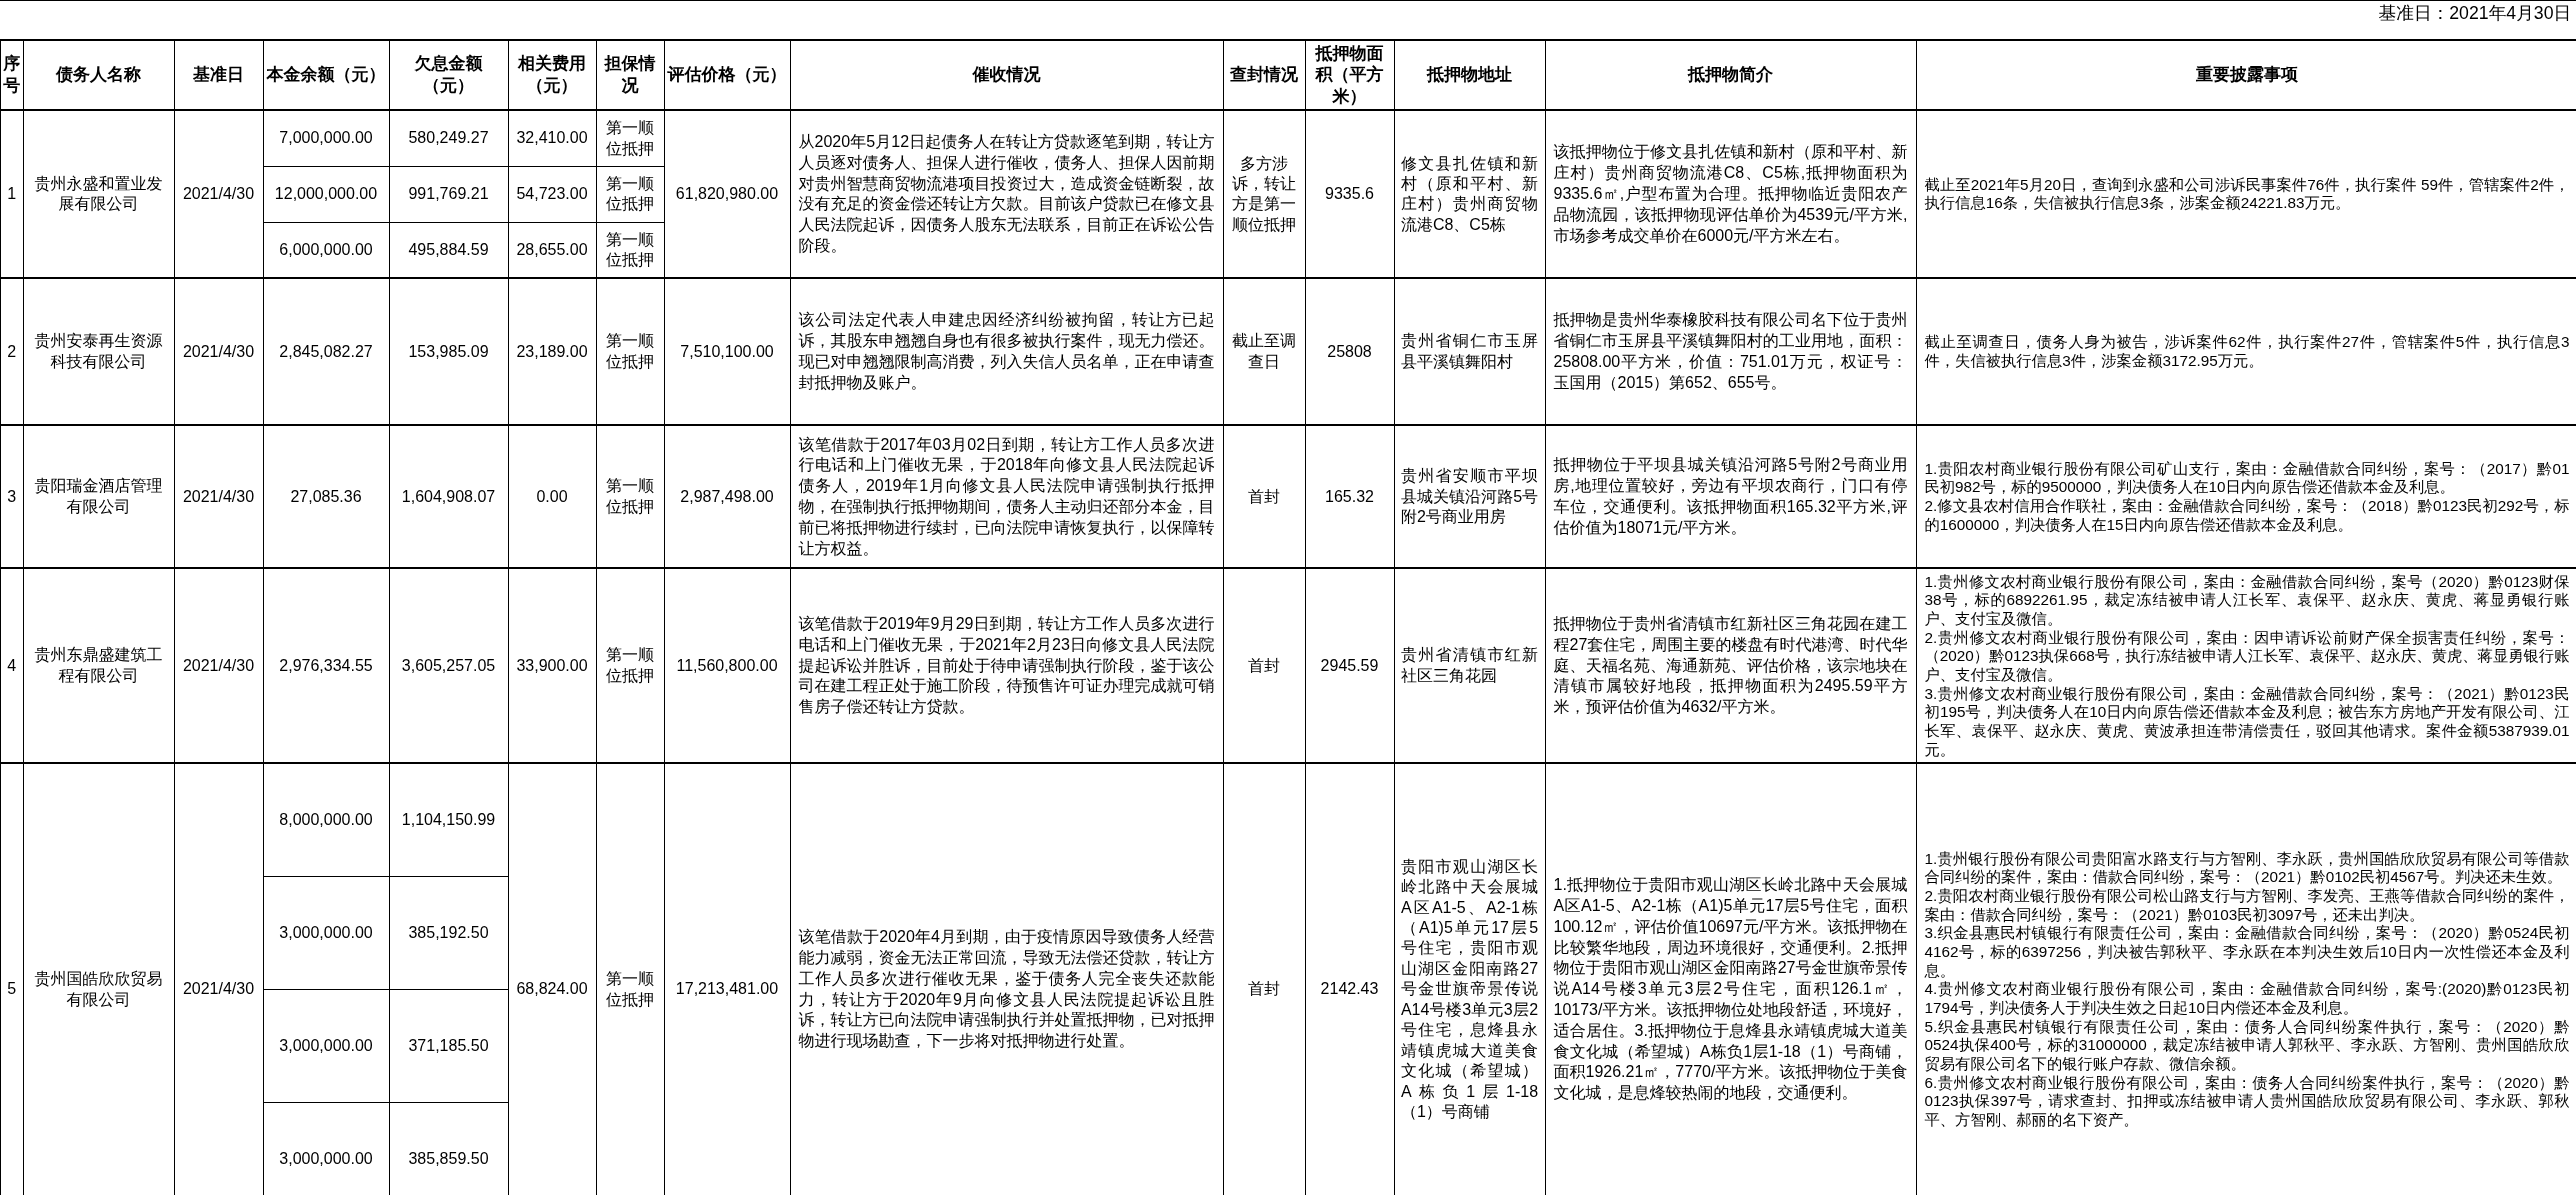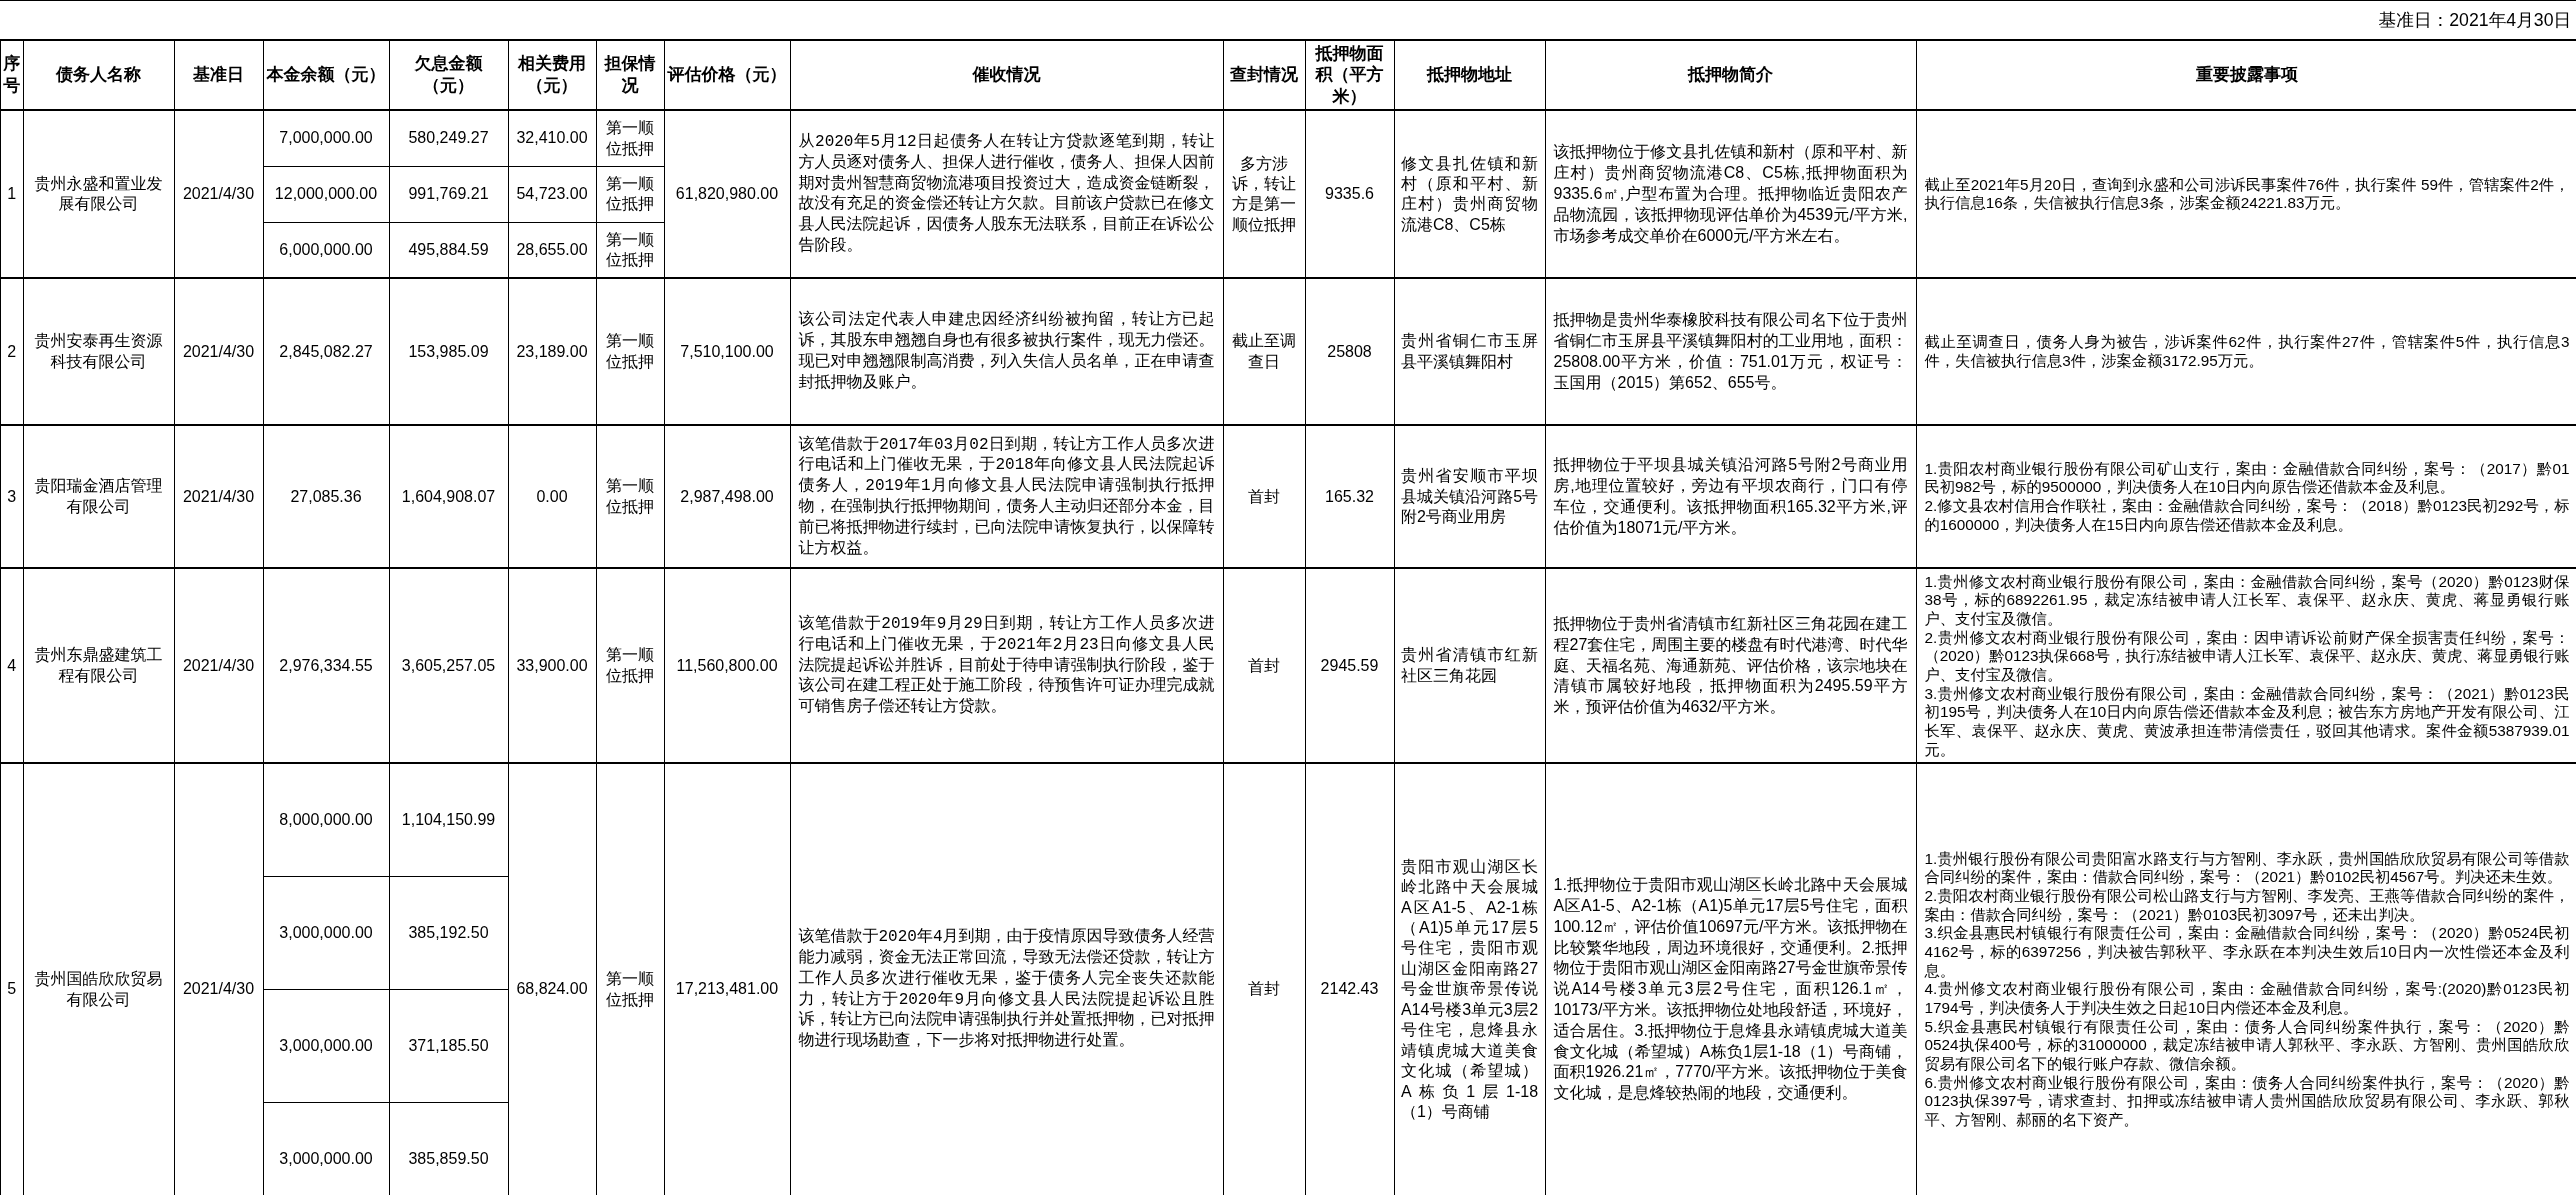--- a/index.html
+++ b/index.html
@@ -6,21 +6,21 @@
   body{
     width:2576px;
     font-family:"Liberation Sans","DejaVu Sans",sans-serif;
     color:#000;
     -webkit-font-smoothing:antialiased;
   }
   .topbar{
     height:39px;
     border-top:1.6px solid #000;
     display:flex;
-    align-items:center;
+    align-items:flex-start;
     justify-content:flex-end;
     padding-right:4.8px;
     font-size:17.7px;
     box-sizing:border-box;
   }
   table{
     width:2576px;
     border-collapse:collapse;
     table-layout:fixed;
   }
@@ -39,21 +39,21 @@
     font-size:17px;
     text-align:center;
     padding:1.6px 1.6px;
   }
   tr.main-start td{border-top:2.4px solid #000;}
   td.c{text-align:center;}
   td.l{text-align:justify;padding:3.2px 8px;}
   td.la{text-align:justify;padding:3.2px 6.4px;margin-top:36px;}
   td.pre{white-space:pre-line;}
   td.cell-disclosure{font-size:15.3px;line-height:1.22;}
-  td.cell-collection{line-height:1.3;font-family:Liberation Mono, monospace;}
+  td.cell-collection{line-height:1.3;}
   td.cell-intro{line-height:1.3;margin-left:35px;}
 </style>
 </head>
 <body>
 
 <div class="topbar">
   <span>基准日：2021年4月30日</span>
 </div>
 
 <table>

